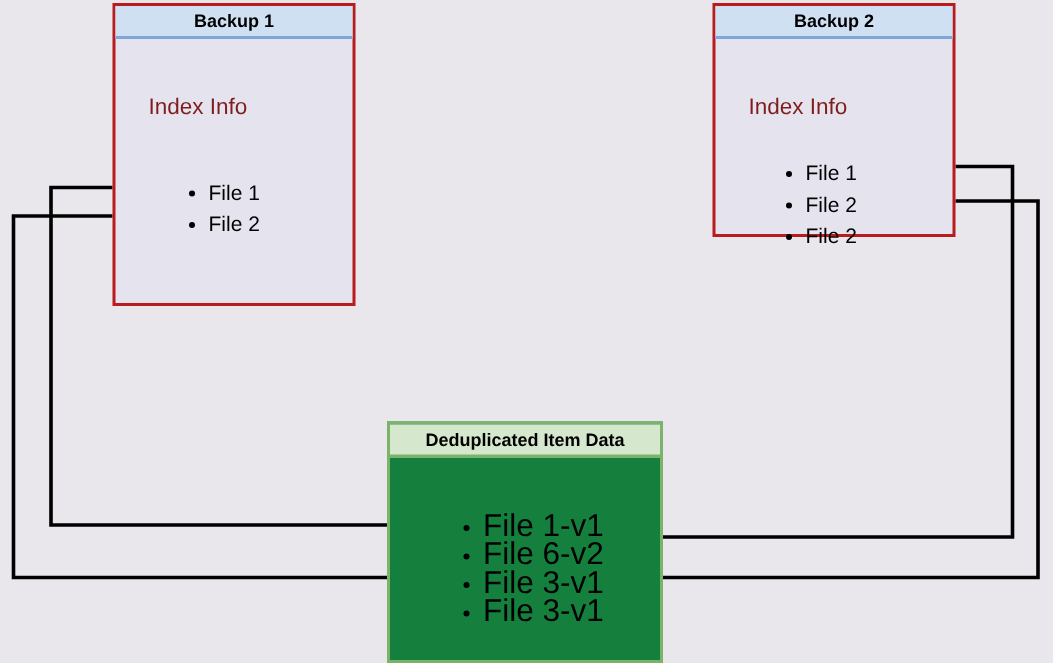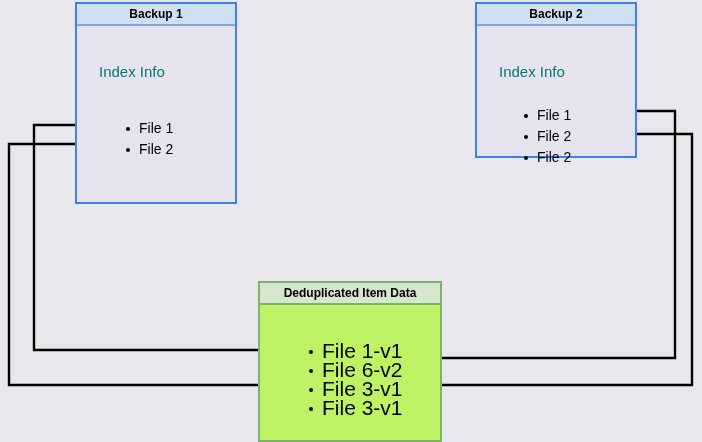--- a/index.html
+++ b/index.html
@@ -12,48 +12,48 @@
     width: 702px;
     height: 442px;
     background: #e9e7ec;
     overflow: hidden;
     font-family: "Liberation Sans", sans-serif;
   }
   
   .node {
     position: absolute;
     box-sizing: border-box;
-    border: 2px solid #3b82f6;
+    border: 2px solid #b91c1c;
     background: #e4e3ee;
   }
   .node .node-header {
     box-sizing: border-box;
     height: 22px;
     line-height: 20px;
     text-align: center;
     font-size: 12px;
     font-weight: bold;
     color: #000000;
     background: #cfe0f3;
     border-bottom: 2px solid #7ea6d8;
   }
   .node.green {
     border-color: #7cb36a;
-    background: #bef264;
+    background: #15803d;
   }
   .node.green .node-header {
     background: #d5e8cd;
     border-bottom-color: #7cb36a;
   }
   .node-body { position: relative; height: 100%; }
 
   .index-label {
     position: absolute;
     font-size: 15px;
-    color: #0f766e;
+    color: #7f1d1d;
     white-space: nowrap;
   }
   .file-list {
     position: absolute;
     margin: 0;
     padding: 0;
     list-style: none;
   }
   .file-list li {
     position: relative;

